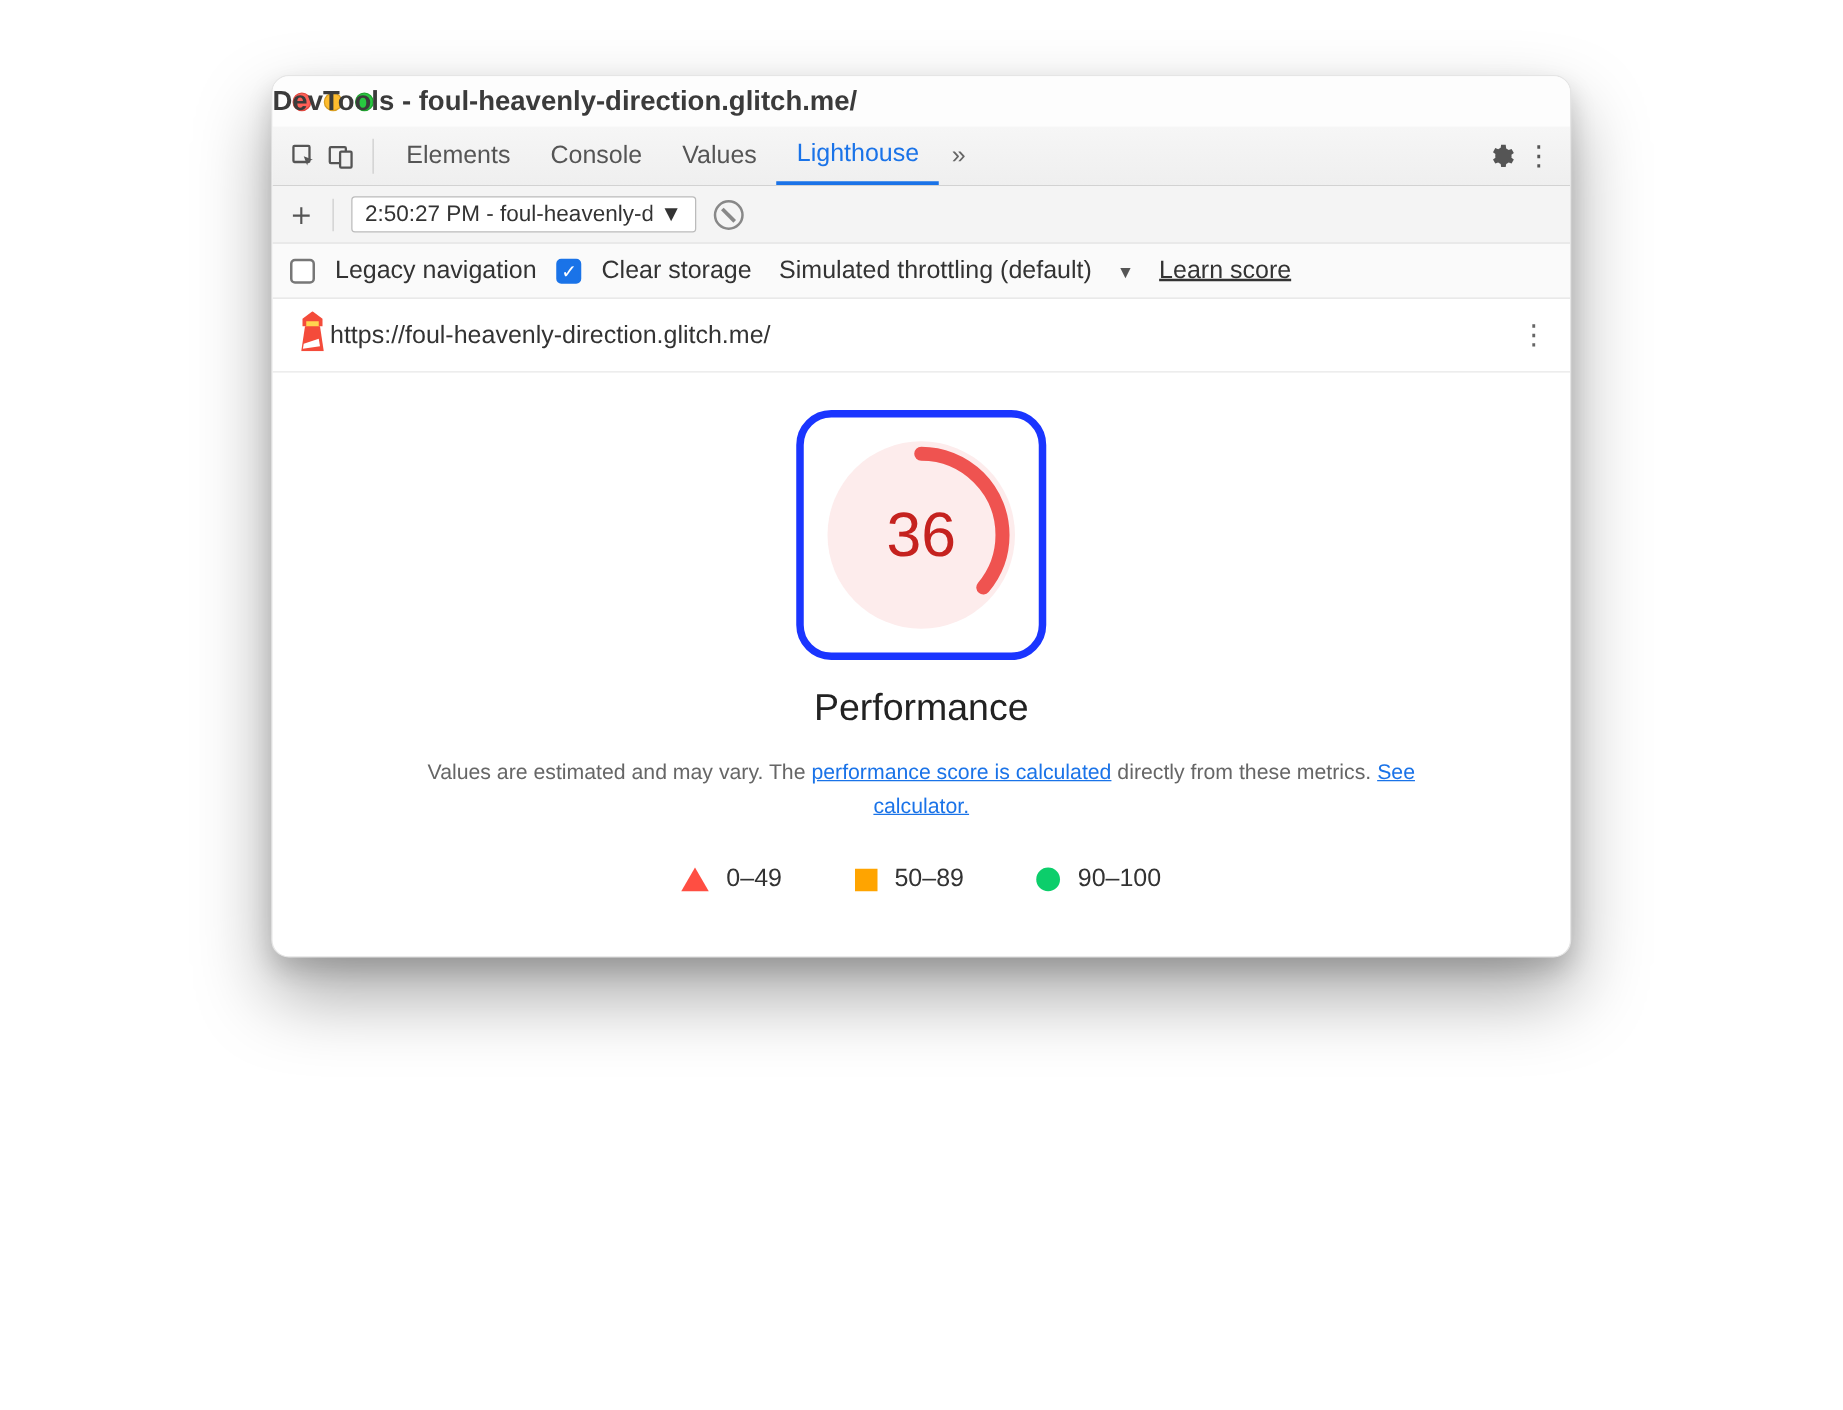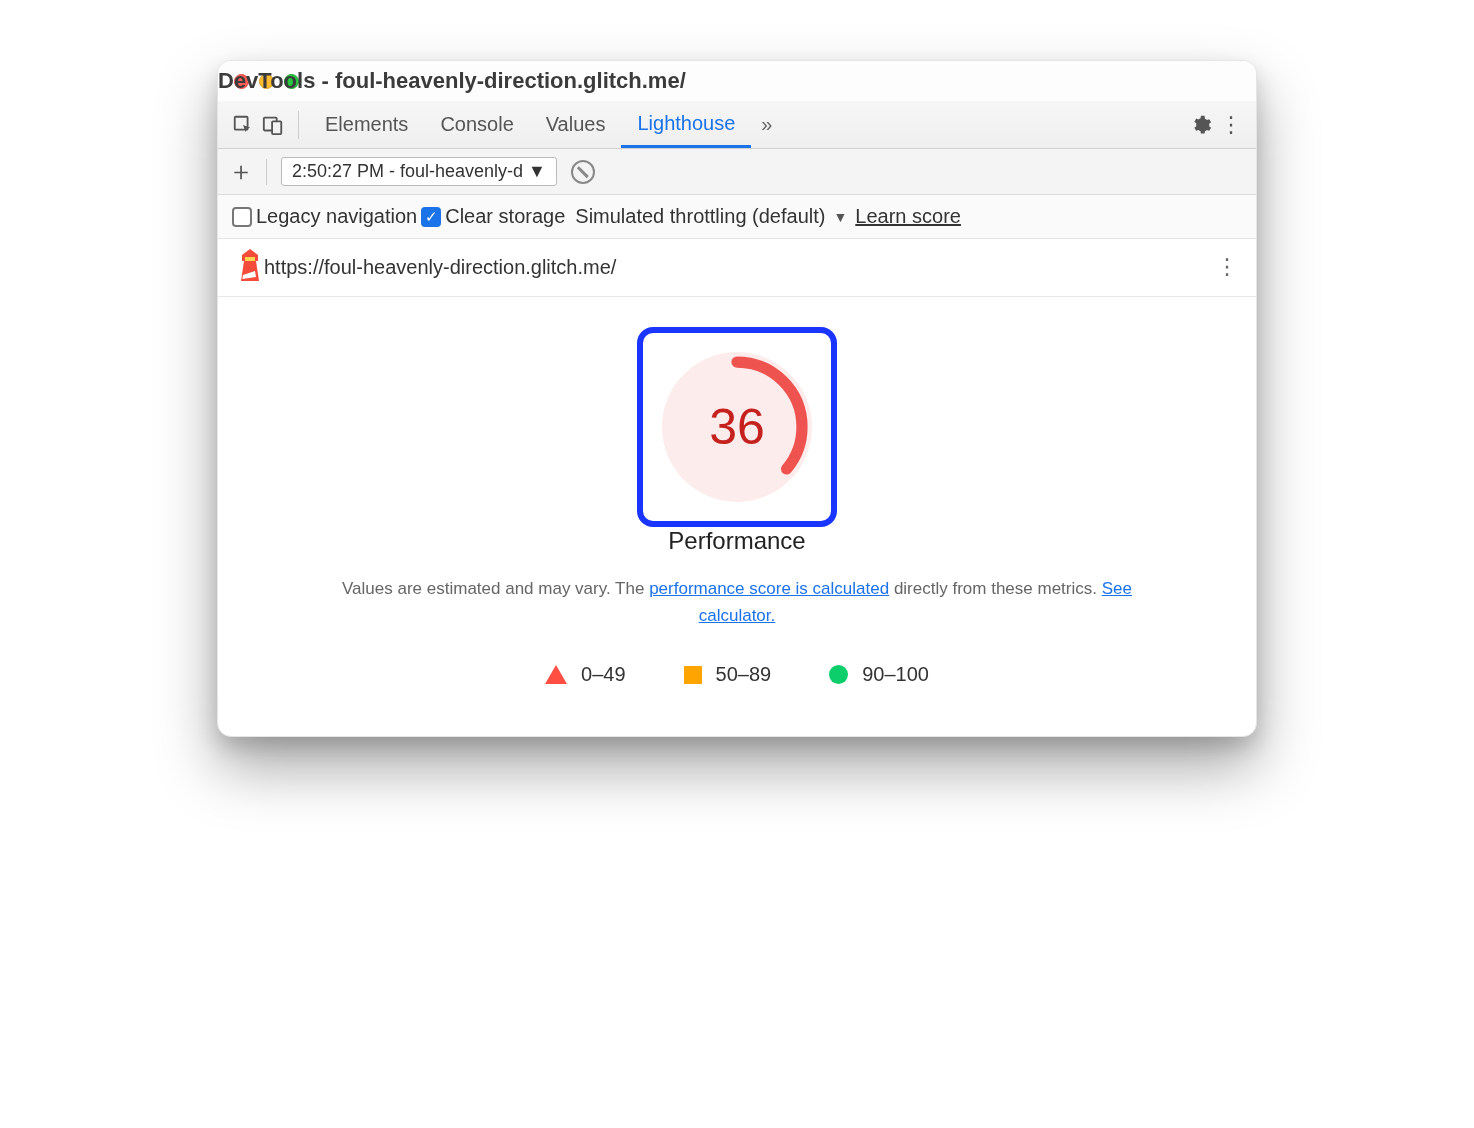--- a/index.html
+++ b/index.html
@@ -123,21 +123,21 @@
     position:relative;
   }
   .nosymb::after{
     content:"";position:absolute;left:3px;right:3px;top:50%;height:2.5px;background:#888;transform:translateY(-50%) rotate(45deg);
   }
 
   
   .optbar {
     display:flex;
     align-items:center;
-    gap:4px;
+    gap:16px;
     padding:10px 14px;
     border-bottom:1px solid #e3e3e3;
     font-size:20px;
     color:#333;
     background:#fafafa;
   }
   .checkbox {
     width:20px;height:20px;border:2px solid #777;border-radius:4px;flex:none;
     display:inline-flex;align-items:center;justify-content:center;
     background:#fff;
@@ -158,36 +158,36 @@
   }
   .urlrow .spacer{flex:1;}
   .vdots { font-size:22px; color:#666; letter-spacing:0; line-height:0.3; cursor:pointer;}
 
   
   .report {
     padding: 30px 40px 50px;
     text-align:center;
   }
   .gaugebox {
-    width:200px;height:200px;border:6px solid #1a35ff;border-radius:16px;
+    width:200px;height:200px;border:6px solid #1a35ff;border-radius:28px;
     margin:0 auto;display:flex;align-items:center;justify-content:center;
     position:relative;
   }
   .gauge {
     width:150px;height:150px;border-radius:50%;
     background:#fdecec;
     position:relative;
     display:flex;align-items:center;justify-content:center;
   }
   .gauge svg { position:absolute; inset:0; }
   .gauge .score {
     font-size:50px; font-weight:400; color:#c5221f;
   }
   .perflabel {
-    font-size:24px; font-weight:400; color:#222; 
+    font-size:30px; font-weight:400; color:#222; margin-top:22px;
   }
   .desc {
     font-size:17px; color:#666; margin-top:20px; line-height:1.6;
     max-width:820px; margin-left:auto;margin-right:auto;
   }
   .desc a { color:#1a73e8; text-decoration:underline; cursor:pointer;}
   .legend {
     margin-top:34px;
     display:flex;
     justify-content:center;

